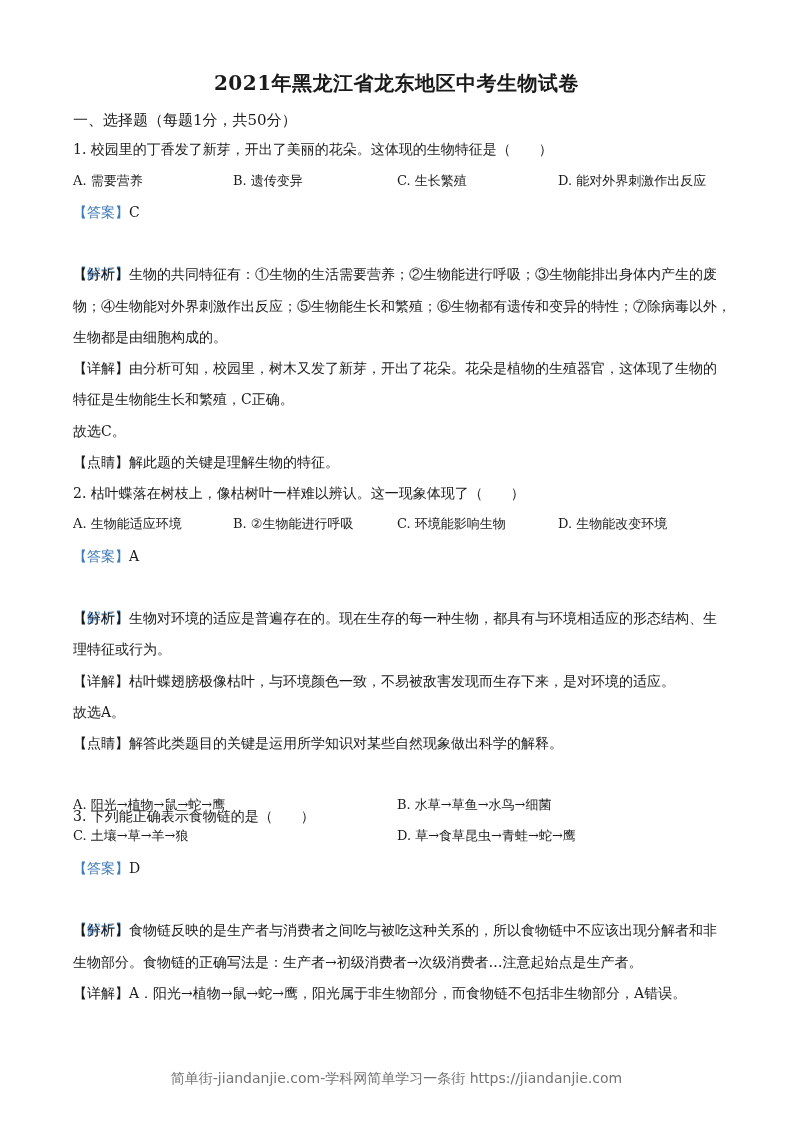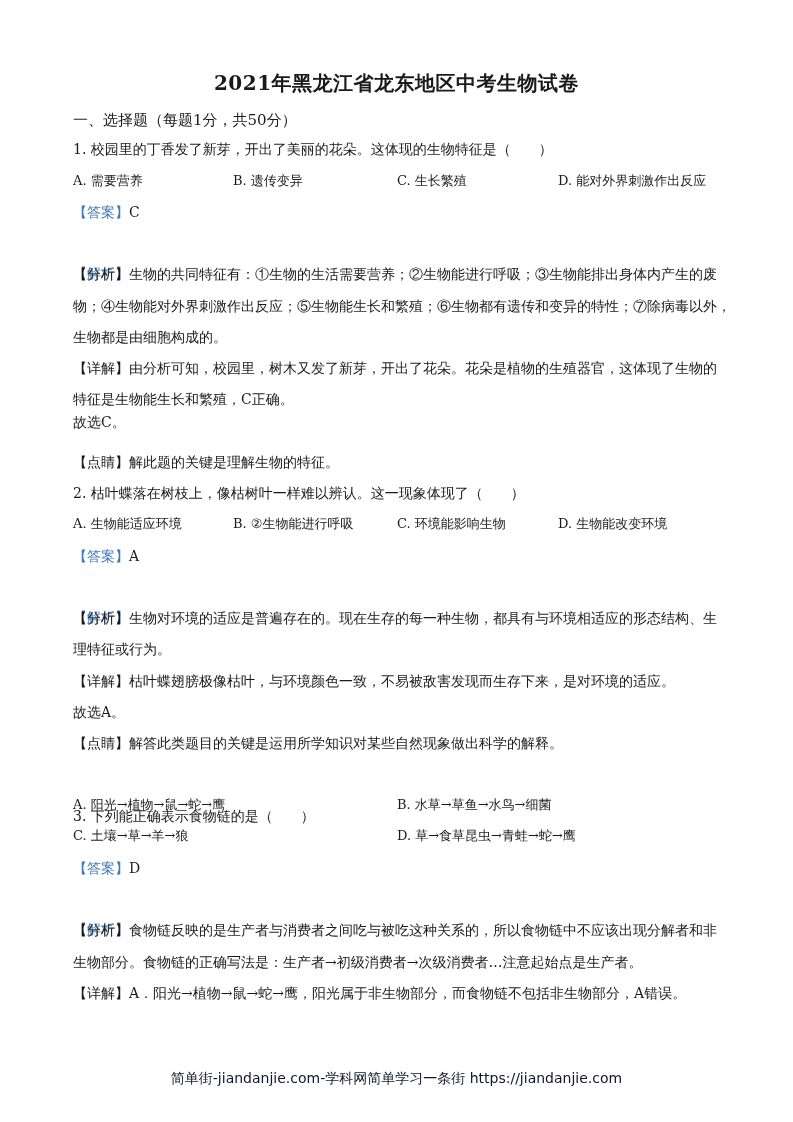--- a/index.html
+++ b/index.html
@@ -19,21 +19,21 @@
     }
     .line {
       position: absolute; left: 73px; font-size: 14px; line-height: 16px;
       white-space: nowrap;
     }
     .tag-blue { color: #3d7ab8; margin-top: 30px; }
     .opt { position: absolute; font-size: 13px; line-height: 16px; white-space: nowrap; text-align: right; }
     .footer {
       position: absolute; top: 1070px; left: 0; width: 793px; text-align: center;
       font-family: "DejaVu Sans", "Liberation Sans", sans-serif;
-      font-size: 14px; color: #0f172a;
+      font-size: 14px; color: #737373;
     }
   </style>
 </head>
 <body>
 
 <div class="page">
   <div class="title">2021年黑龙江省龙东地区中考生物试卷</div>
   <div class="section-title">一、选择题（每题1分，共50分）</div>
 
   <div class="line" style="top:141px">1. 校园里的丁香发了新芽，开出了美丽的花朵。这体现的生物特征是（　　）</div>
@@ -48,21 +48,21 @@
   <div class="line tag-blue" style="top:235px">【解析】</div>
   <div class="line" style="top:266px">
     <span>【分析】</span><span>生物的共同特征有：①生物的生活需要营养；②生物能进行呼吸；③生物能排出身体内产生的废</span>
   </div>
   <div class="line" style="top:298px">物；④生物能对外界刺激作出反应；⑤生物能生长和繁殖；⑥生物都有遗传和变异的特性；⑦除病毒以外，</div>
   <div class="line" style="top:329px">生物都是由细胞构成的。</div>
   <div class="line" style="top:360px">
     <span>【详解】</span><span>由分析可知，校园里，树木又发了新芽，开出了花朵。花朵是植物的生殖器官，这体现了生物的</span>
   </div>
   <div class="line" style="top:391px">特征是生物能生长和繁殖，C正确。</div>
-  <div class="line" style="top:414px">故选C。</div>
+  <div class="line" style="top:423px">故选C。</div>
   <div class="line" style="top:454px">
     <span>【点睛】</span><span>解此题的关键是理解生物的特征。</span>
   </div>
 
   <div class="line" style="top:485px">2. 枯叶蝶落在树枝上，像枯树叶一样难以辨认。这一现象体现了（　　）</div>
   <div class="opt" style="left:73px;top:516px">A. 生物能适应环境</div>
   <div class="opt" style="left:233px;top:516px">B. ②生物能进行呼吸</div>
   <div class="opt" style="left:397px;top:516px">C. 环境能影响生物</div>
   <div class="opt" style="left:558px;top:516px">D. 生物能改变环境</div>
 

